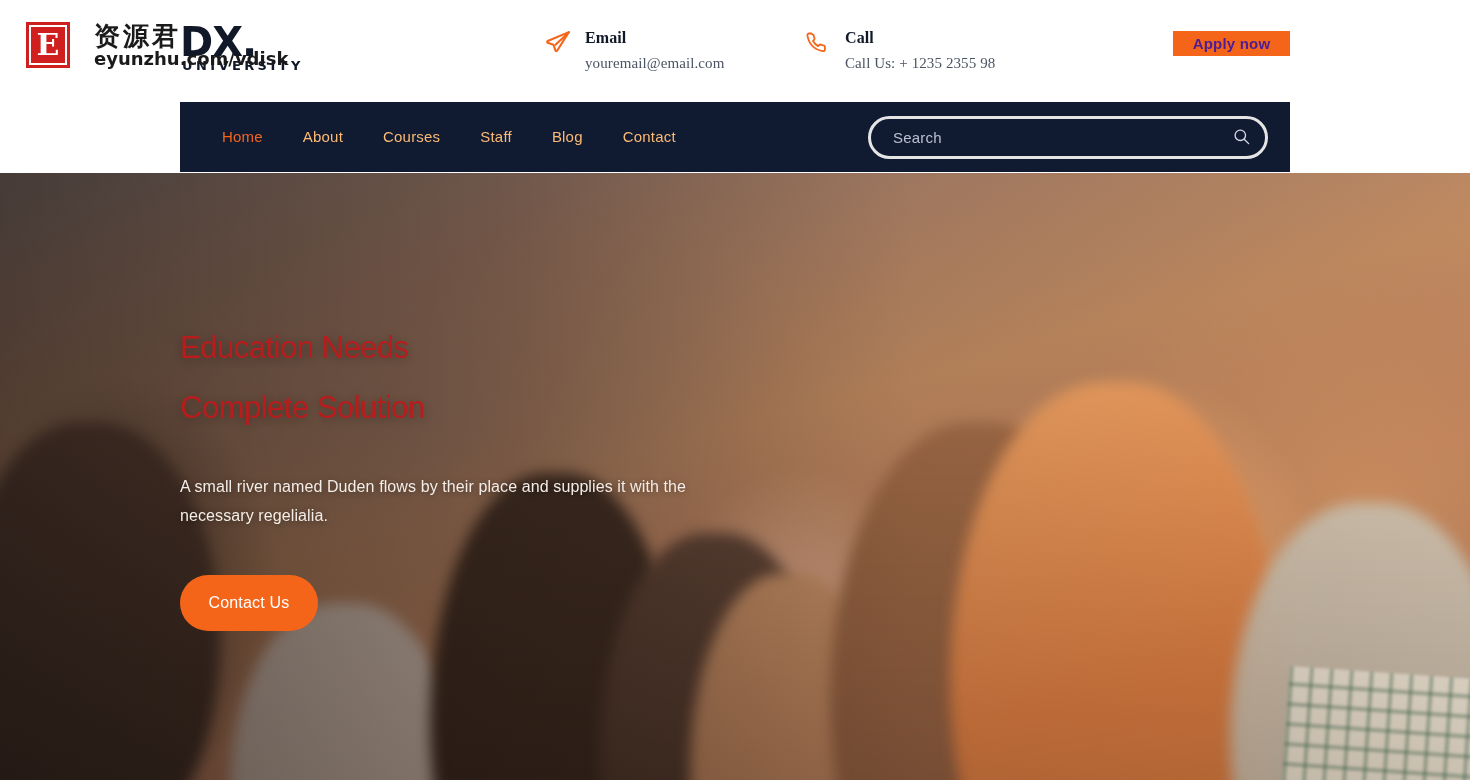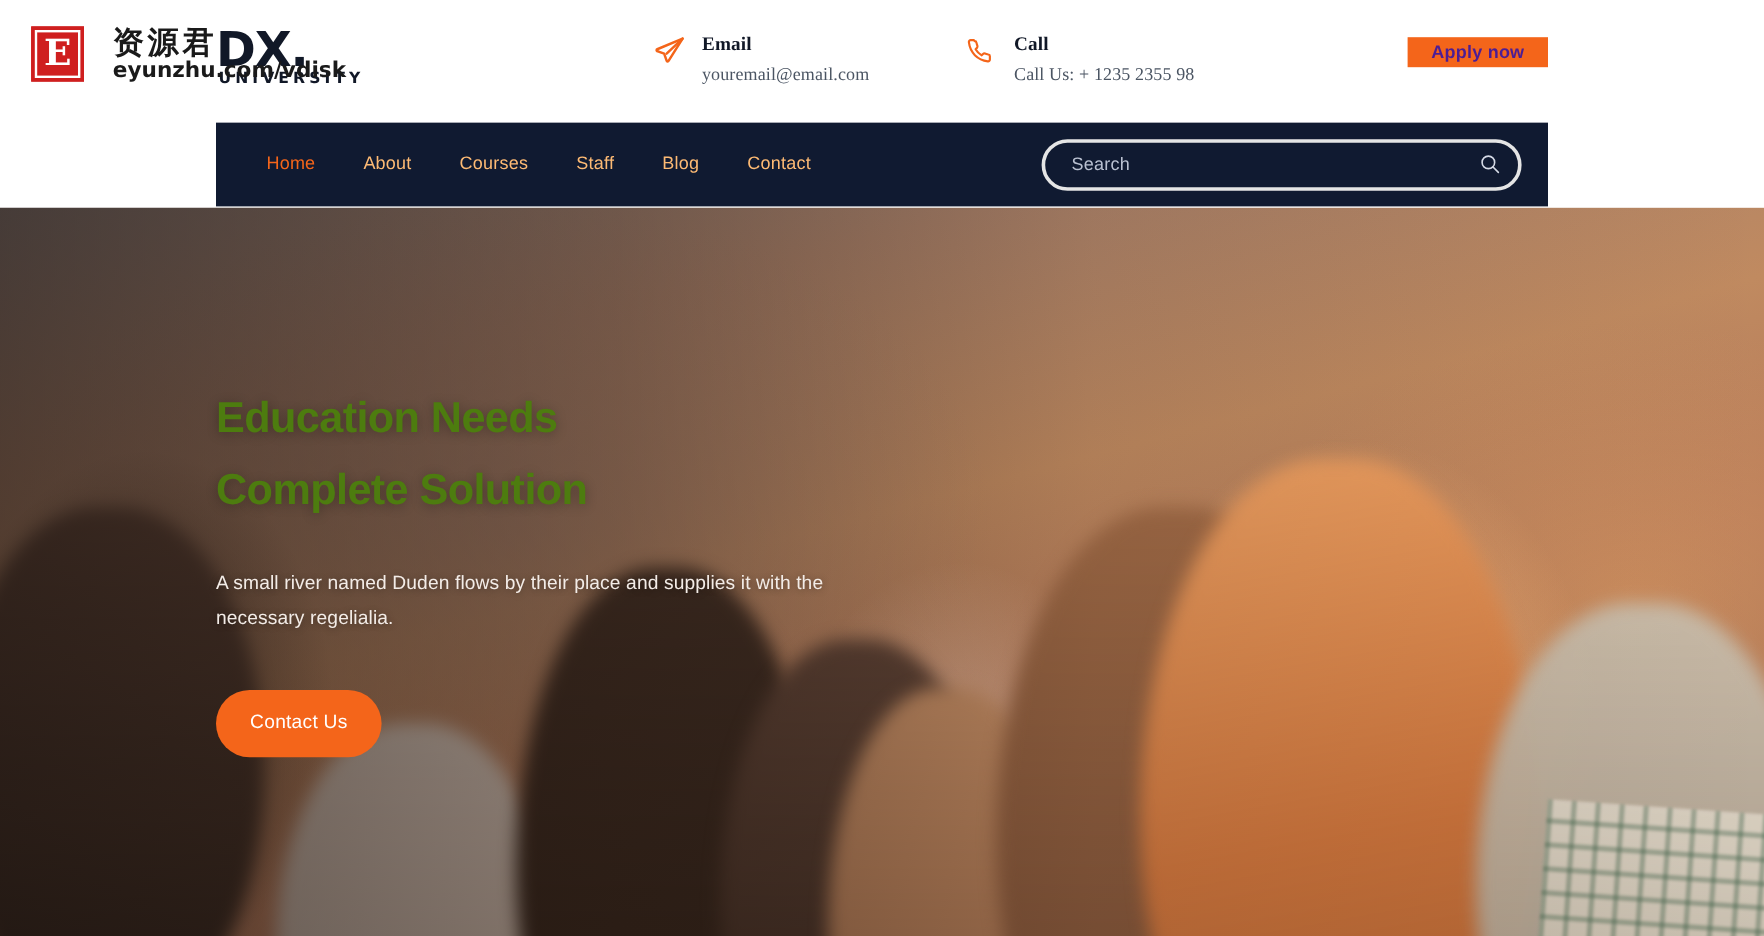--- a/index.html
+++ b/index.html
@@ -160,21 +160,21 @@
       linear-gradient(180deg,#d8cfc0,#b6ab9a);
     transform:rotate(4deg); filter:blur(1.4px); opacity:.95;
   }
   .hero-shade {
     position:absolute; inset:0;
     background:linear-gradient(90deg, rgba(26,18,14,.62) 0%, rgba(40,26,18,.40) 35%, rgba(60,40,26,.12) 62%, rgba(80,50,30,0) 100%);
   }
 
   .hero-content { position:absolute; left:180px; top:145px; width:640px; z-index:5; }
   .hero-title {
-    font-size:36px; font-weight:bold; color:#4d7c0f;
+    font-size:31px; font-weight:normal; color:#b91c1c;
     line-height:60px; letter-spacing:-0.5px;
     text-shadow:0 2px 10px rgba(0,0,0,.30);
   }
   .hero-sub {
     margin-top:34px; width:570px;
     font-size:16px; color:#f3ece7; line-height:29px; letter-spacing:0.1px;
     text-shadow:0 1px 6px rgba(0,0,0,.35);
   }
   .hero-btn {
     margin-top:45px; width:138px; height:56px; border:none;

